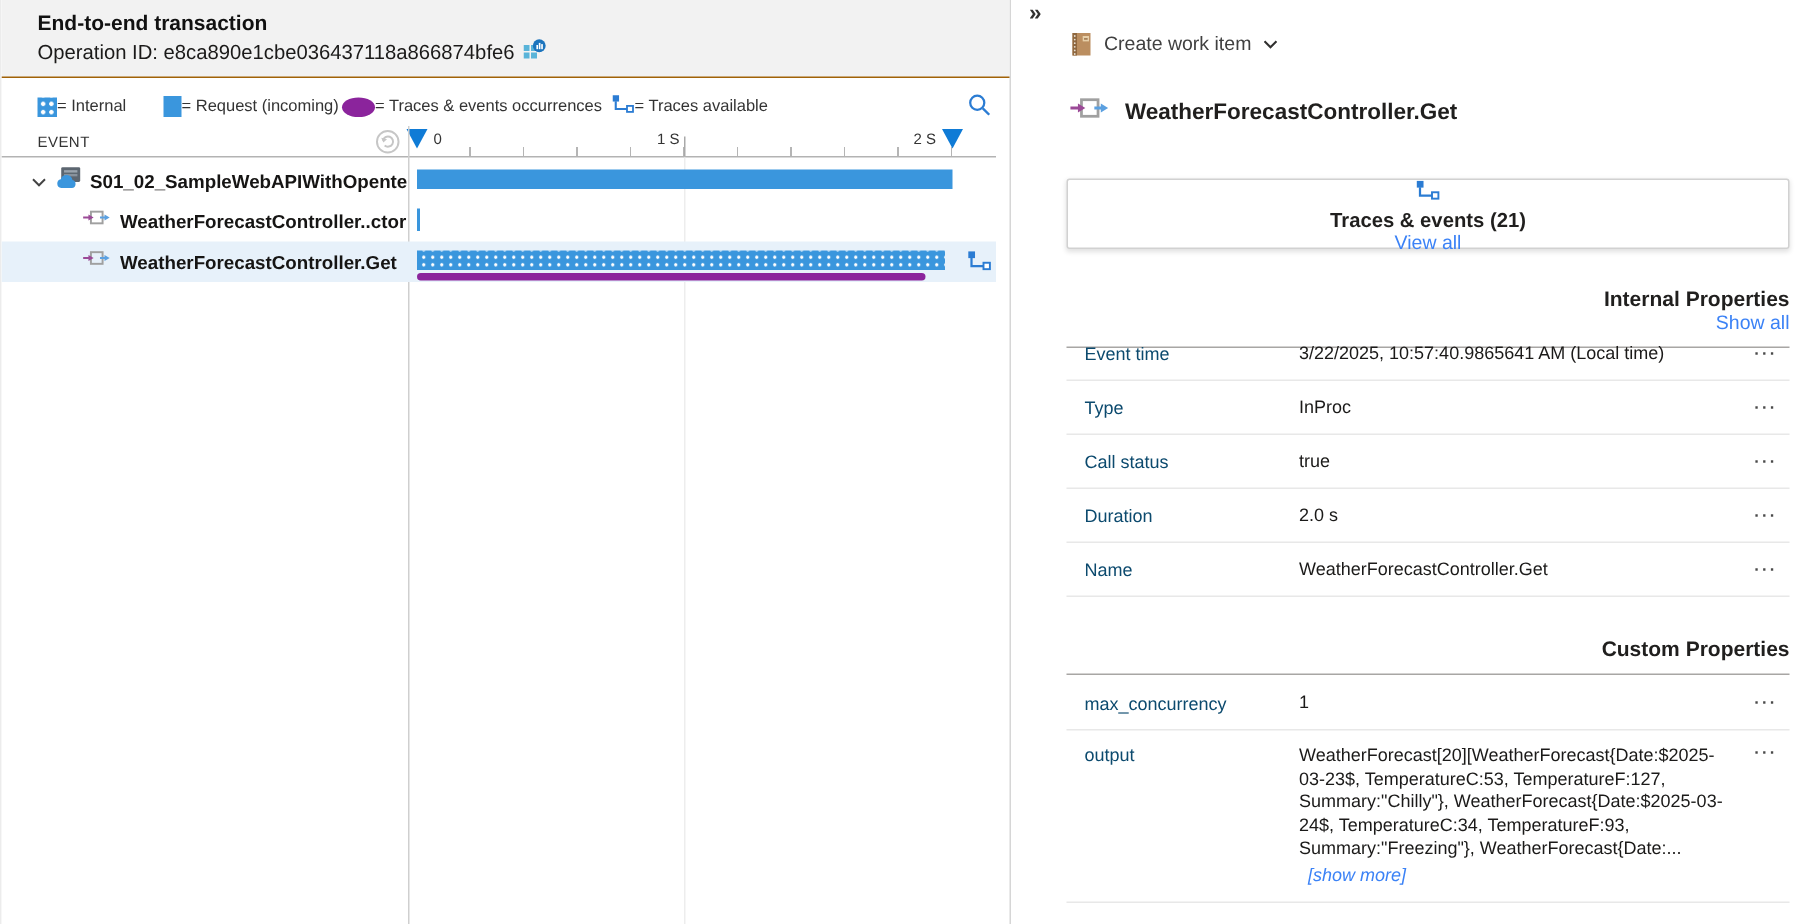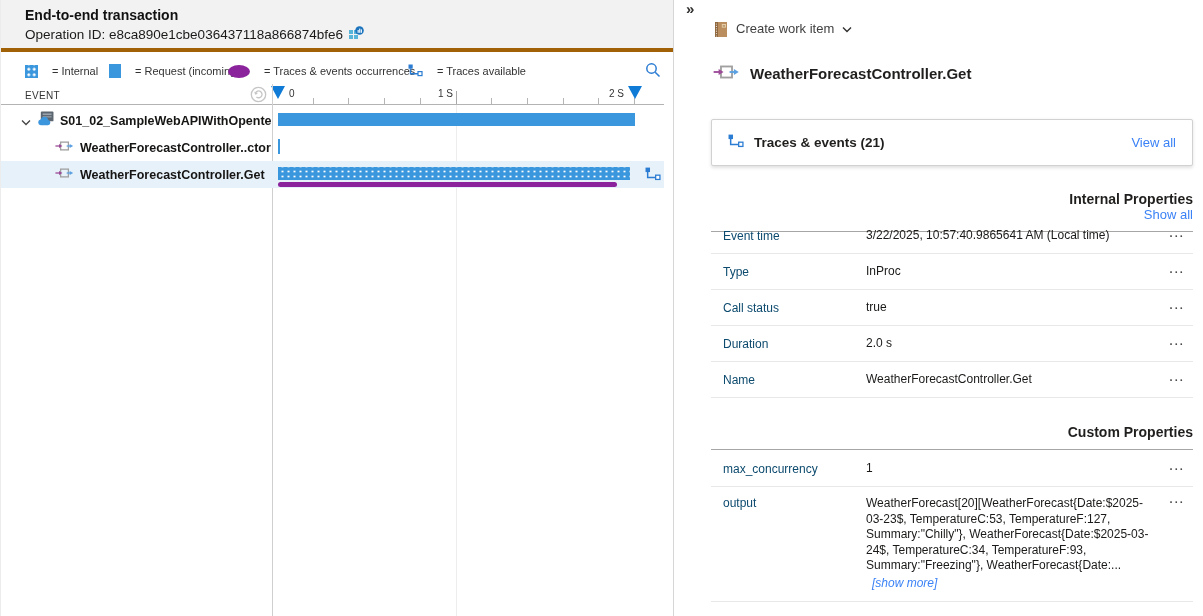--- a/index.html
+++ b/index.html
@@ -1,25 +1,25 @@
 <!DOCTYPE html>
 <html><head>
 <meta charset="utf-8">
 <style>
   html,body{margin:0;padding:0;background:#fff;}
   body{font-family:"Liberation Sans", sans-serif; color:#1b1a19;}
   #app{position:relative;width:1203px;height:616px;background:#fff;overflow:hidden;border-left:1px solid #ececec;}
 
   
   .left-panel{position:absolute;left:0;top:0;width:673px;height:616px;border-right:1px solid #d6d6d6;box-sizing:border-box;background:#fff;}
-  .l-header{position:absolute;left:0;top:0;width:100%;height:52px;background:#f2f2f2;border-bottom:4px solid #a16207;box-sizing:border-box;padding:7px 0 0 24px;}
+  .l-header{position:absolute;left:0;top:0;width:100%;height:52px;background:#f2f2f2;border-bottom:1px solid #a16207;box-sizing:border-box;padding:7px 0 0 24px;}
   .l-title{font-size:14px;font-weight:bold;color:#111;}
   .l-opid{font-size:13.5px;color:#1b1a19;margin-top:3px;display:flex;align-items:center;gap:6px;}
 
-  .legend-group{position:absolute;top:63px;height:16px;display:flex;align-items:center;gap:14px;font-size:11px;color:#333;white-space:nowrap;}
+  .legend-group{position:absolute;top:63px;height:16px;display:flex;align-items:center;gap:0;font-size:11px;color:#333;white-space:nowrap;}
   .sw-internal{width:13px;height:13px;background:#3a96dd;background-image:radial-gradient(#fff 1.3px, rgba(255,255,255,0) 1.6px);background-size:5.5px 5.5px;background-position:1px 1.5px;}
   .sw-request{width:12px;height:14px;background:#3a96dd;}
   .sw-purple{width:22px;height:13px;border-radius:50%;background:#8b249c;}
   .search-btn{position:absolute;left:644px;top:62px;cursor:pointer;}
 
   .ruler{position:absolute;left:0;top:84px;width:663px;height:21px;border-bottom:1px solid #b3b3b3;box-sizing:border-box;}
   .event-col{position:absolute;left:24px;top:6px;font-size:10px;font-weight:normal;letter-spacing:.3px;color:#333;}
   .reset-icon{position:absolute;left:249px;top:2px;}
   .tick-minor{position:absolute;left:277px;width:358px;bottom:0;height:6px;background:repeating-linear-gradient(to right, transparent 0 34.7px, #b5b5b5 34.7px 35.7px);}
   .tick-1s{position:absolute;left:455px;bottom:0;width:1px;height:13px;background:#a9a9a9;}
@@ -44,21 +44,21 @@
   .bar-purple{position:absolute;top:21px;height:5px;background:#8b249c;border-radius:3px;cursor:pointer;}
   .row-traces-icon{position:absolute;left:644px;top:6px;cursor:pointer;}
 
   
   .right-panel{position:absolute;left:674px;top:0;width:529px;height:616px;background:#fff;}
   .collapse-btn{position:absolute;left:11px;top:0px;font-size:15px;font-weight:bold;color:#323130;cursor:pointer;}
   .cwi{position:absolute;left:38px;top:21px;display:flex;align-items:flex-start;gap:8px;font-size:13px;color:#404040;cursor:pointer;}
   .detail-title{position:absolute;left:38px;top:62px;display:flex;align-items:center;gap:10px;}
   .detail-title span{font-size:15px;font-weight:bold;color:#201f1e;}
 
-  .traces-card{position:absolute;left:36px;top:119px;width:482px;height:47px;box-sizing:border-box;border:1px solid #d1d1d1;border-radius:2px;box-shadow:0 1.6px 3.6px rgba(0,0,0,.12);display:flex;align-items:center;padding:0 16px;gap:10px;background:#fff;}
+  .traces-card{position:absolute;left:36px;top:119px;width:482px;height:47px;box-sizing:border-box;border:1px solid #d1d1d1;border-radius:2px;box-shadow:0 1.6px 3.6px rgba(0,0,0,.12);display:flex;align-items:center;padding:0 16px;background:#fff;flex-direction:column;}
   .traces-card .card-title{flex:1;font-size:13.5px;font-weight:bold;color:#201f1e;}
   .link{color:#3b82f6;font-size:13px;cursor:pointer;text-decoration:none;}
 
   .section-h{position:absolute;left:36px;width:482px;display:flex;justify-content:space-between;align-items:flex-end;padding-bottom:9px;border-bottom:1px solid #a8a6a4;box-sizing:border-box;flex-direction:column;}
   .section-h .s-title{font-size:14px;font-weight:bold;color:#201f1e;}
   .sec-internal{top:191px;} .sec-custom{top:424px;}
 
   .ptable{position:absolute;left:36px;width:482px;}
   .pt-internal{top:218px;} .pt-custom{top:451px;}
   .prow{min-height:36px;border-bottom:1px solid #e8e8e8;display:flex;align-items:center;box-sizing:border-box;}

